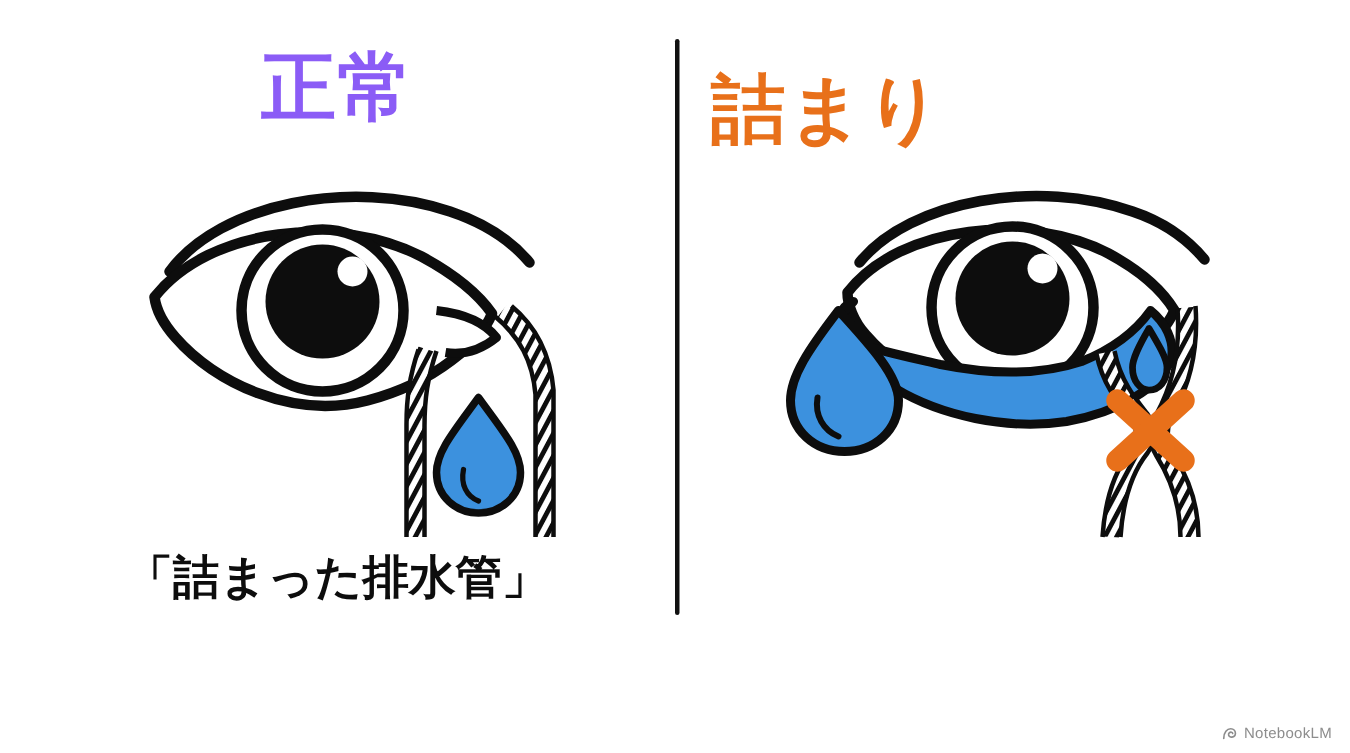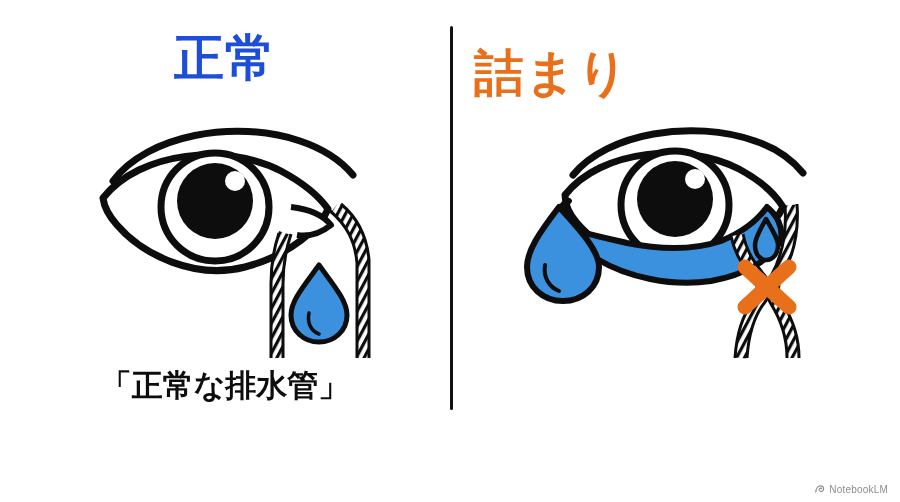--- a/index.html
+++ b/index.html
@@ -26,21 +26,21 @@
     line-height: 1;
     letter-spacing: 1px;
     white-space: nowrap;
     font-family: "DejaVu Sans", "Liberation Sans", sans-serif;
   }
   #title-left {
     left: 0;
     width: 450px;
     top: 33px;
     text-align: center;
-    color: #1d4ed8;
+    color: #8b5cf6;
   }
   #title-right {
     left: 450px;
     width: 450px;
     top: 48px;
     text-align: left;
     color: #e8701a;
     padding-left: 24px;
   }
 
@@ -209,21 +209,21 @@
       <path d="M251 104 C244 116 240 124 240 130 C240 139 245 145 251 145
                C258 145 263 139 263 130 C263 124 258 116 251 104 Z" fill="#3c91de" stroke="#0d0d0d" stroke-width="4.5" stroke-linejoin="round"></path>
 
       <g>
         <path d="M230 152 L274 192" fill="none" stroke="#e8701a" stroke-width="15" stroke-linecap="round"></path>
         <path d="M274 152 L230 192" fill="none" stroke="#e8701a" stroke-width="15" stroke-linecap="round"></path>
       </g>
     </svg>
   </div>
 
-  <div class="panel-caption" id="caption-left">「正常な排水管」</div>
+  <div class="panel-caption" id="caption-left">「詰まった排水管」</div>
 
 
 
   <div id="watermark">
     <span>
       <svg width="11" height="11" viewBox="0 0 24 24" aria-hidden="true">
         <path d="M4 18 C4 9 9 4 14 4 C19 4 21 8 21 11 C21 15 17 17 14 16
                  C11 15 10 12 12 10 C14 8 17 9 17 11" fill="none" stroke="#8d8d8d" stroke-width="2.4" stroke-linecap="round"></path>
       </svg>
     </span>

